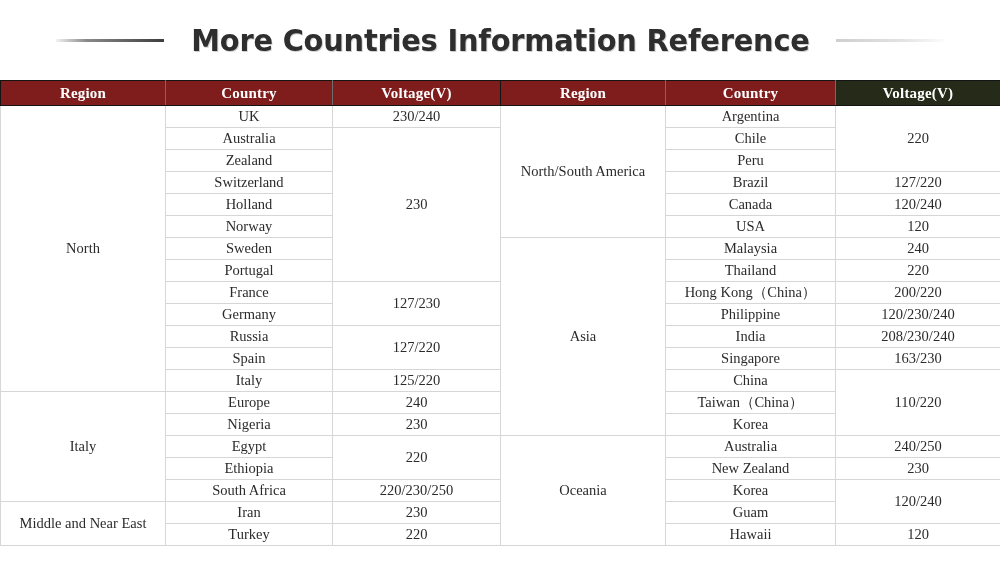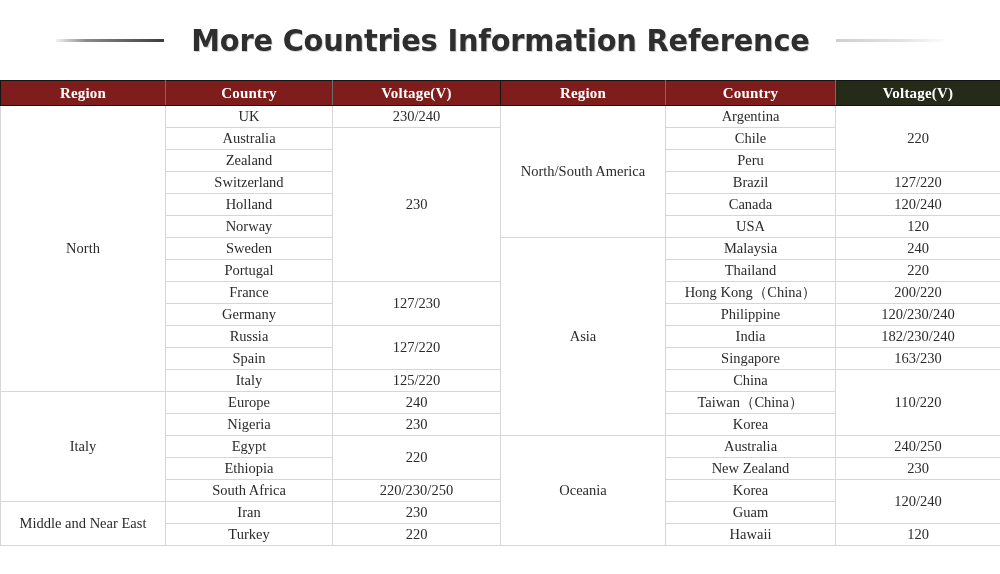--- a/index.html
+++ b/index.html
@@ -274,21 +274,21 @@
           <tr>
             <td>Hong Kong（China）</td>
             <td rowspan="1">200/220</td>
           </tr>
           <tr>
             <td>Philippine</td>
             <td rowspan="1">120/230/240</td>
           </tr>
           <tr>
             <td>India</td>
-            <td rowspan="1">182/230/240</td>
+            <td rowspan="1">208/230/240</td>
           </tr>
           <tr>
             <td>Singapore</td>
             <td rowspan="1">163/230</td>
           </tr>
           <tr>
             <td>China</td>
             <td rowspan="3">110/220</td>
           </tr>
           <tr>

